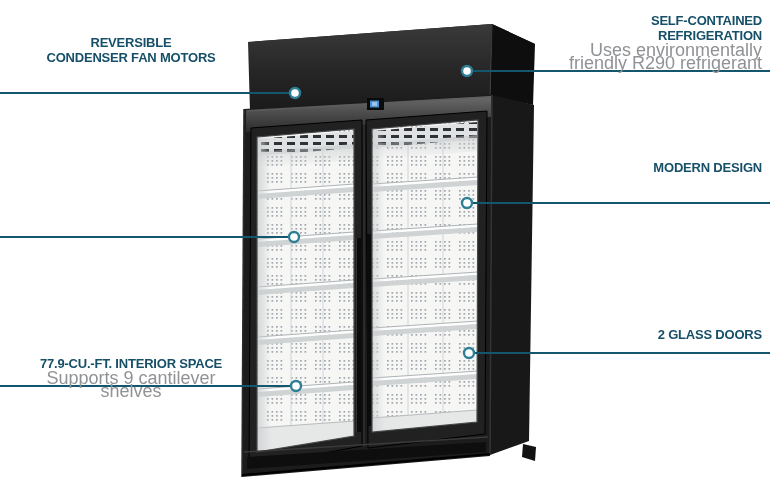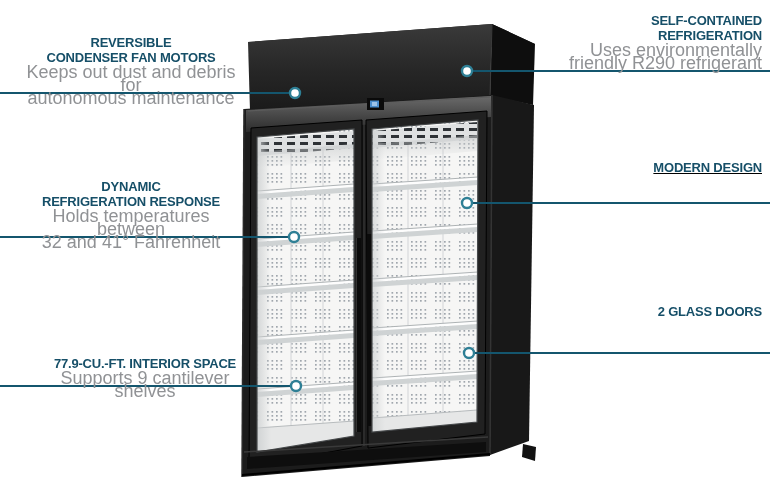--- a/index.html
+++ b/index.html
@@ -19,24 +19,24 @@
     color:var(--heading);letter-spacing:-0.2px;
   }
   .callout .body{
     display:block;font-size:18px;font-weight:400;line-height:13px;
     color:var(--body);margin-top:1px;
   }
   .callout.left{left:16px;width:230px;text-align:center;}
   .callout.right{right:8px;width:230px;text-align:right;}
   #callout-l1{top:35px;}
   #callout-l2{top:179px;}
-  #callout-l3{top:356px;margin-left:14px;}
+  #callout-l3{top:356px;}
   #callout-r1{top:13px;}
-  #callout-r2{top:160px;text-decoration:underline;}
-  #callout-r3{top:304px;}
+  #callout-r2{top:160px;}
+  #callout-r3{top:327px;}
   svg#fridge{position:absolute;left:0;top:0;}
 </style>
 </head>
 <body>
 
 <div id="stage">
 
   <svg id="fridge" width="770" height="500" viewBox="0 0 770 500">
     <defs>
       <linearGradient id="condFront" x1="0" y1="0" x2="0" y2="1">
@@ -227,25 +227,20 @@
       <circle cx="294" cy="237" r="5"></circle>
       <circle cx="296" cy="386" r="5"></circle>
       <circle cx="467" cy="71" r="5"></circle>
       <circle cx="467" cy="203" r="5"></circle>
       <circle cx="469" cy="353" r="5"></circle>
     </g>
   </svg>
 
   <div class="callout left" id="callout-l1">
     <span class="title">REVERSIBLE<br>CONDENSER FAN MOTORS</span>
-    <span class="body">Keeps out dust and debris for<br>autonomous maintenance</span>
-  </div>
-  <div class="callout left" id="callout-l2">
-    <span class="title">DYNAMIC<br>REFRIGERATION RESPONSE</span>
-    <span class="body">Holds temperatures between<br>32 and 41° Fahrenheit</span>
   </div>
   <div class="callout left" id="callout-l3">
     <span class="title">77.9-CU.-FT. INTERIOR SPACE</span>
     <span class="body">Supports 9 cantilever shelves</span>
   </div>
   <div class="callout right" id="callout-r1">
     <span class="title">SELF-CONTAINED<br>REFRIGERATION</span>
     <span class="body">Uses environmentally<br>friendly R290 refrigerant</span>
   </div>
   <div class="callout right" id="callout-r2">

